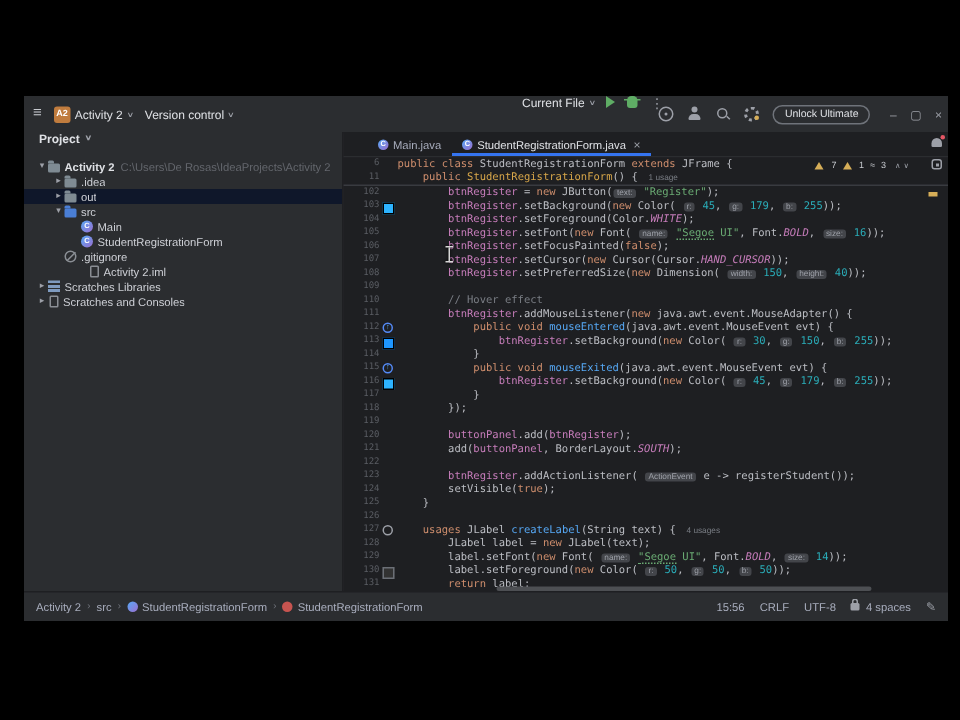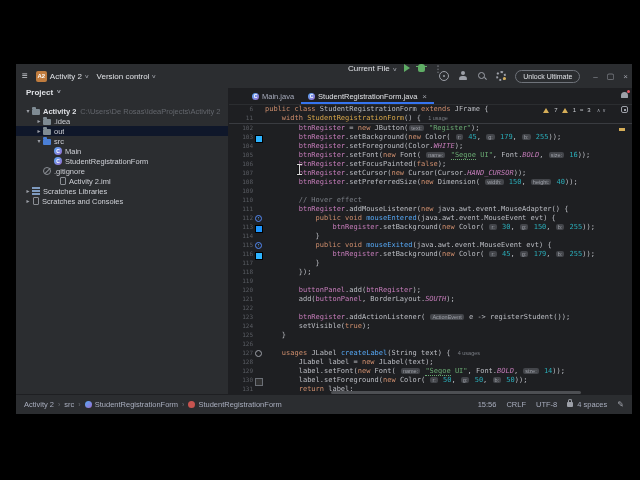--- a/index.html
+++ b/index.html
@@ -216,21 +216,21 @@
             <span>Main.java</span>
           </div>
           <div class="tab active">
             <span class="ti ti-class">C</span>
             <span>StudentRegistrationForm.java</span>
             <span class="tab-close">×</span>
           </div>
         </div>
       <div class="sticky" id="sticky">
           <div class="cl"><span class="ln">6</span><span class="gi"></span><span class="ct"><span class="tk-k">public class </span><span class="tk-d">StudentRegistrationForm </span><span class="tk-k">extends </span><span class="tk-d">JFrame {</span></span></div>
-          <div class="cl"><span class="ln">11</span><span class="gi"></span><span class="ct"><span class="tk-d">    </span><span class="tk-k">width </span><span class="tk-y">StudentRegistrationForm</span><span class="tk-d">() { </span><span class="tk-u">1 usage</span></span></div>
+          <div class="cl"><span class="ln">11</span><span class="gi"></span><span class="ct"><span class="tk-d">    </span><span class="tk-k">public </span><span class="tk-y">StudentRegistrationForm</span><span class="tk-d">() { </span><span class="tk-u">1 usage</span></span></div>
         </div>
       <div class="code" id="code">
           <div class="cl"><span class="ln">102</span><span class="gi"></span><span class="ct"><span class="tk-d">        </span><span class="tk-f">btnRegister</span><span class="tk-d"> = </span><span class="tk-k">new </span><span class="tk-d">JButton(</span><span class="tk-h">text:</span><span class="tk-d"> </span><span class="tk-s">"Register"</span><span class="tk-d">);</span></span></div>
           <div class="cl"><span class="ln">103</span><span class="gi"><span class="swatch sw-blue"></span></span><span class="ct"><span class="tk-d">        </span><span class="tk-f">btnRegister</span><span class="tk-d">.setBackground(</span><span class="tk-k">new </span><span class="tk-d">Color( </span><span class="tk-h">r:</span><span class="tk-d"> </span><span class="tk-n">45</span><span class="tk-d">, </span><span class="tk-h">g:</span><span class="tk-d"> </span><span class="tk-n">179</span><span class="tk-d">, </span><span class="tk-h">b:</span><span class="tk-d"> </span><span class="tk-n">255</span><span class="tk-d">));</span></span></div>
           <div class="cl"><span class="ln">104</span><span class="gi"></span><span class="ct"><span class="tk-d">        </span><span class="tk-f">btnRegister</span><span class="tk-d">.setForeground(Color.</span><span class="tk-c">WHITE</span><span class="tk-d">);</span></span></div>
           <div class="cl"><span class="ln">105</span><span class="gi"></span><span class="ct"><span class="tk-d">        </span><span class="tk-f">btnRegister</span><span class="tk-d">.setFont(</span><span class="tk-k">new </span><span class="tk-d">Font( </span><span class="tk-h">name:</span><span class="tk-d"> </span><span class="tk-su">"Segoe</span><span class="tk-s"> UI"</span><span class="tk-d">, Font.</span><span class="tk-c">BOLD</span><span class="tk-d">, </span><span class="tk-h">size:</span><span class="tk-d"> </span><span class="tk-n">16</span><span class="tk-d">));</span></span></div>
           <div class="cl"><span class="ln">106</span><span class="gi"></span><span class="ct"><span class="tk-d">        </span><span class="tk-f">btnRegister</span><span class="tk-d">.setFocusPainted(</span><span class="tk-k">false</span><span class="tk-d">);</span></span></div>
           <div class="cl"><span class="ln">107</span><span class="gi"></span><span class="ct"><span class="tk-d">        </span><span class="tk-f">btnRegister</span><span class="tk-d">.setCursor(</span><span class="tk-k">new </span><span class="tk-d">Cursor(Cursor.</span><span class="tk-c">HAND_CURSOR</span><span class="tk-d">));</span></span></div>
           <div class="cl"><span class="ln">108</span><span class="gi"></span><span class="ct"><span class="tk-d">        </span><span class="tk-f">btnRegister</span><span class="tk-d">.setPreferredSize(</span><span class="tk-k">new </span><span class="tk-d">Dimension( </span><span class="tk-h">width:</span><span class="tk-d"> </span><span class="tk-n">150</span><span class="tk-d">, </span><span class="tk-h">height:</span><span class="tk-d"> </span><span class="tk-n">40</span><span class="tk-d">));</span></span></div>
           <div class="cl"><span class="ln">109</span><span class="gi"></span><span class="ct"></span></div>

